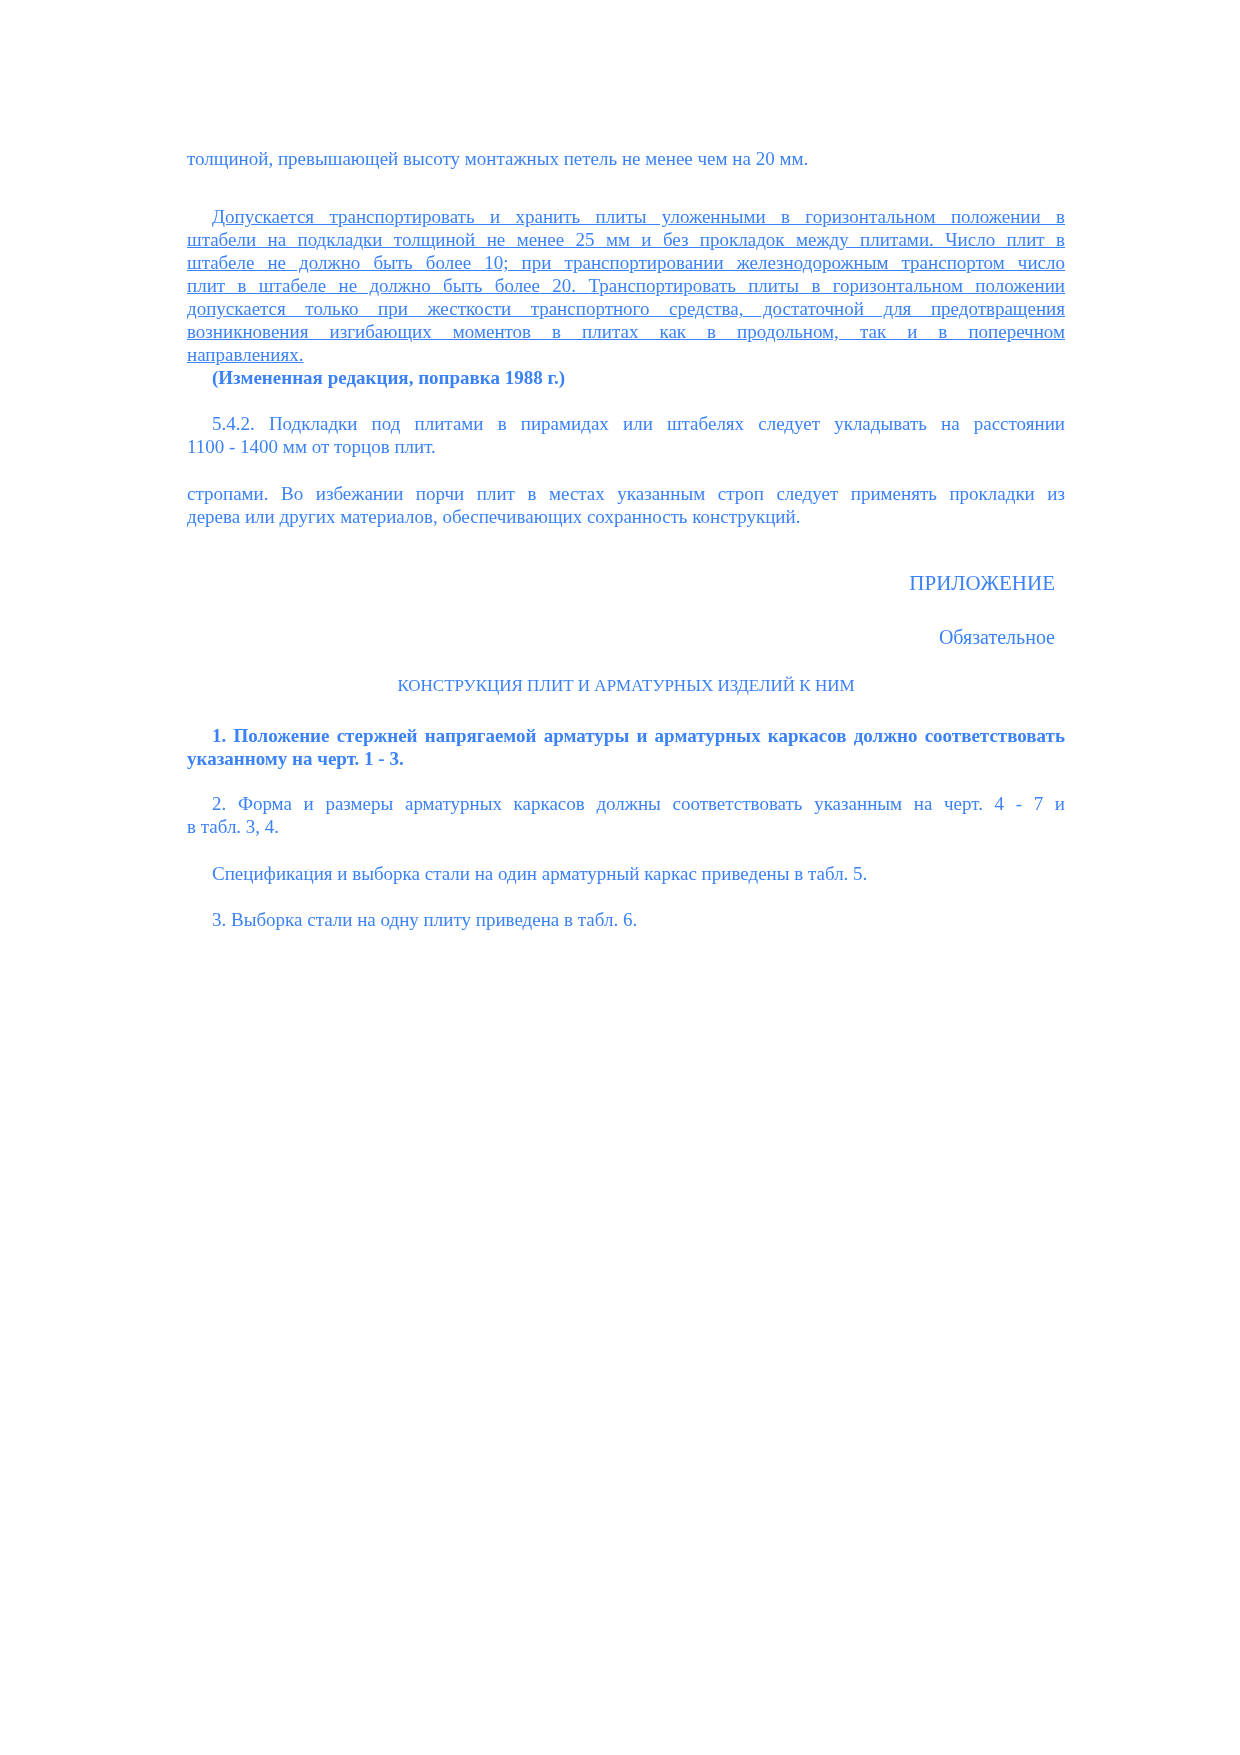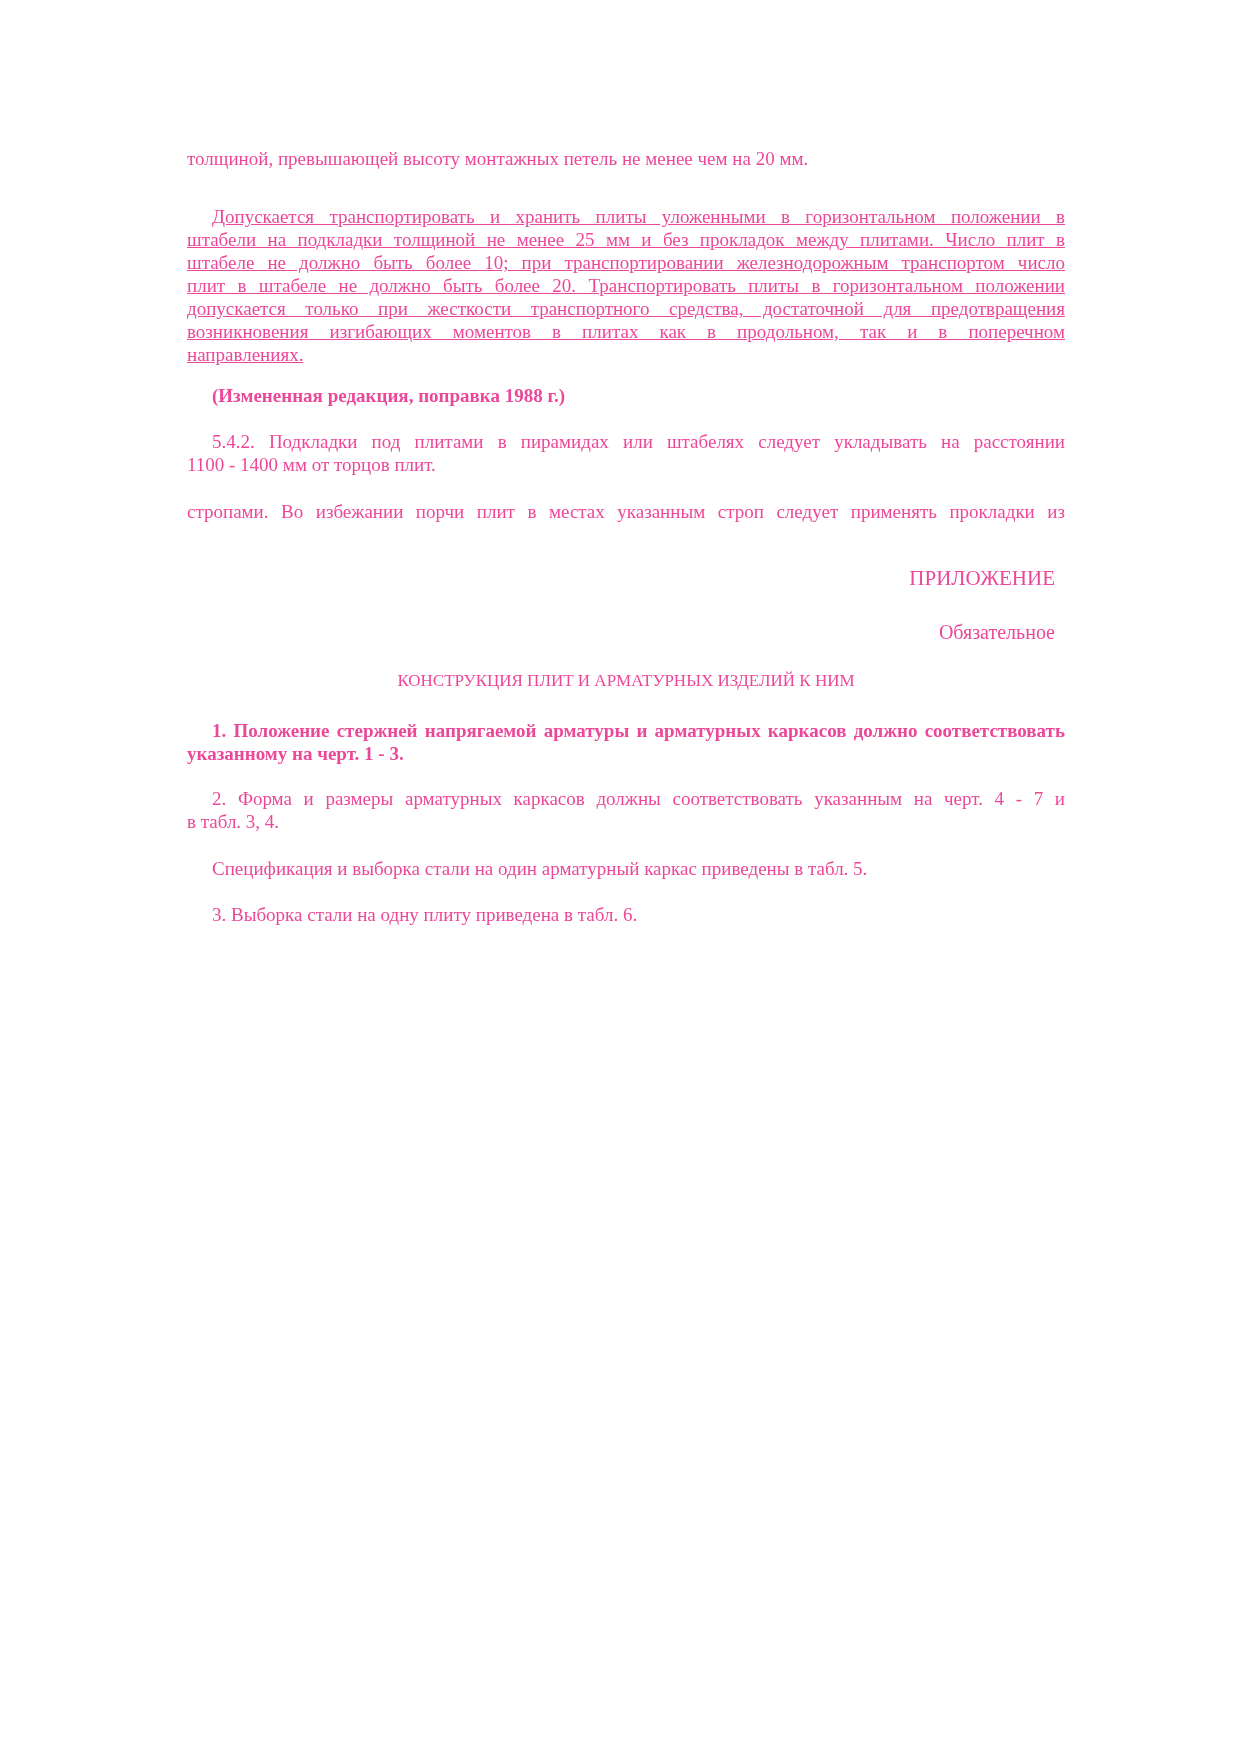--- a/index.html
+++ b/index.html
@@ -7,21 +7,21 @@
     padding: 0;
     background: #ffffff;
   }
   .page {
     position: relative;
     width: 1240px;
     height: 1755px;
     background: #ffffff;
     overflow: hidden;
     font-family: "Liberation Serif", "DejaVu Serif", serif;
-    color: #ec4899;
+    color: #3b82f6;
   }
   .doc {
     position: absolute;
     left: 187px;
     top: 147px;
     width: 878px;
     font-size: 19px;
     line-height: 23px;
   }
   .para { margin: 0; padding: 0; }
@@ -33,21 +33,21 @@
   }
   .line.just {
     white-space: normal;
     text-align: justify;
     text-align-last: justify;
   }
   .line.ind { padding-left: 25px; }
 
   
   .b2  { margin-top: 35px; text-decoration: underline; }
-  .b3  { margin-top: 18px; }
+  .b3  { margin-top: 0; }
   .b4  { margin-top: 23px; }
   .b5  { margin-top: 24px; }
   .b6  { margin-top: 44px; }
   .b7  { margin-top: 19px; }
   .b8  { margin-top: 25px; }
   .b9  { margin-top: 27px; font-weight: bold; }
   .b10 { margin-top: 22px; }
   .b11 { margin-top: 22px; }
   .b12 { margin-top: 24px; }
   .b13 { margin-top: 23px; }
@@ -94,20 +94,21 @@
         <div class="line ind">(Измененная редакция, поправка 1988 г.)</div>
       </div>
 
     <div class="para b4">
         <div class="line just ind">5.4.2. Подкладки под плитами в пирамидах или штабелях следует укладывать на расстоянии</div>
         <div class="line">1100 - 1400 мм от торцов плит.</div>
       </div>
 
     <div class="para b5">
         <div class="line just">стропами. Во избежании порчи плит в местах указанным строп следует применять прокладки из</div>
+        <div class="line">дерева или других материалов, обеспечивающих сохранность конструкций.</div>
       </div>
 
     <div class="right-label b6">ПРИЛОЖЕНИЕ</div>
 
     <div class="right-label small b7">Обязательное</div>
 
     <h1 class="heading b8">КОНСТРУКЦИЯ ПЛИТ И АРМАТУРНЫХ ИЗДЕЛИЙ К НИМ</h1>
 
     <div class="para b9">
         <div class="line just ind">1. Положение стержней напрягаемой арматуры и арматурных каркасов должно соответствовать</div>

